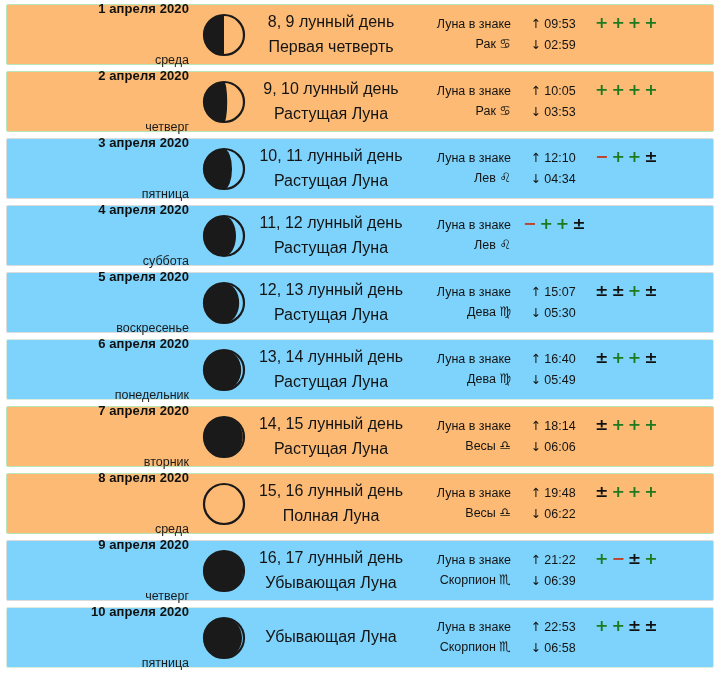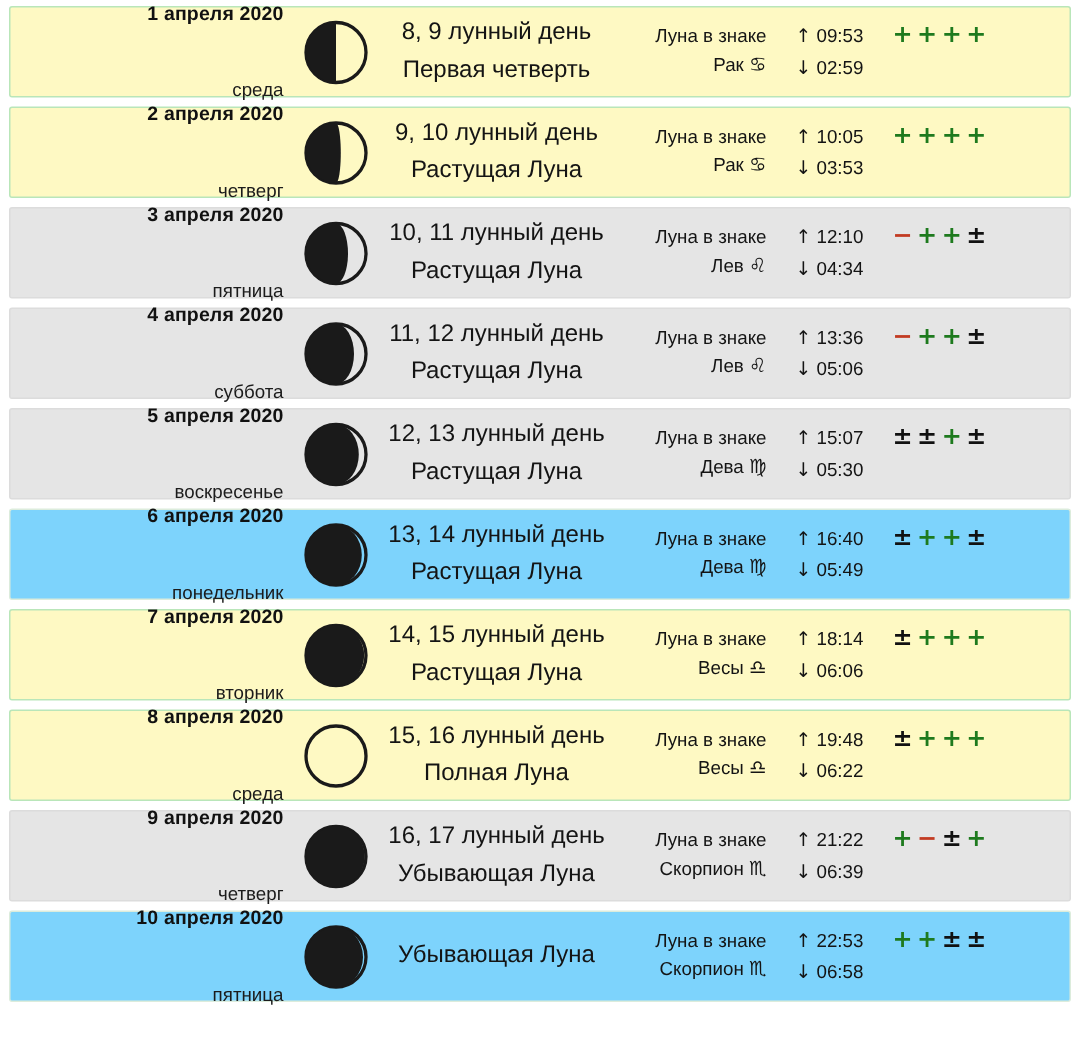--- a/index.html
+++ b/index.html
@@ -27,29 +27,29 @@
     box-sizing: border-box;
     height: 61px;
     margin-bottom: 6px;
     border: 1px solid #d7d7d7;
     border-radius: 2px;
     display: flex;
     align-items: center;
     background: #ffffff;
   }
   .day-row.bg-green {
-    background: #fef9c3;
+    background: #fdba74;
     border-color: #b9e6b9;
   }
   .day-row.bg-lightgreen {
     background: #7dd3fc;
     border-color: #dcecdc;
   }
   .day-row.bg-white {
-    background: #e5e5e5;
+    background: #7dd3fc;
     border-color: #dcdcdc;
   }
 
   
   .col-date {
     width: 186px;
     flex: 0 0 186px;
     text-align: right;
     padding-right: 4px;
     box-sizing: border-box;
@@ -247,24 +247,20 @@
         </svg>
       </div>
       <div class="col-lunar">
         <span class="lunar-day">11, 12 лунный день</span>
         <span class="lunar-phase">Растущая Луна</span>
       </div>
       <div class="col-zodiac">
         <span class="zodiac-label">Луна в знаке</span>
         <span class="zodiac-sign"><span>Лев</span> <span class="zodiac-glyph">♌</span></span>
       </div>
-      <div class="col-times">
-        <span class="time-line"><span class="arrow">↑</span> <span>13:36</span></span>
-        <span class="time-line"><span class="arrow">↓</span> <span>05:06</span></span>
-      </div>
       <div class="col-rating">
         <span class="sym-minus">−</span>
         <span class="sym-plus">+</span>
         <span class="sym-plus">+</span>
         <span class="sym-pm">±</span>
       </div>
     </div>
     <div class="day-row bg-white">
       <div class="col-date">
         <span class="date-main">5 апреля 2020</span>

